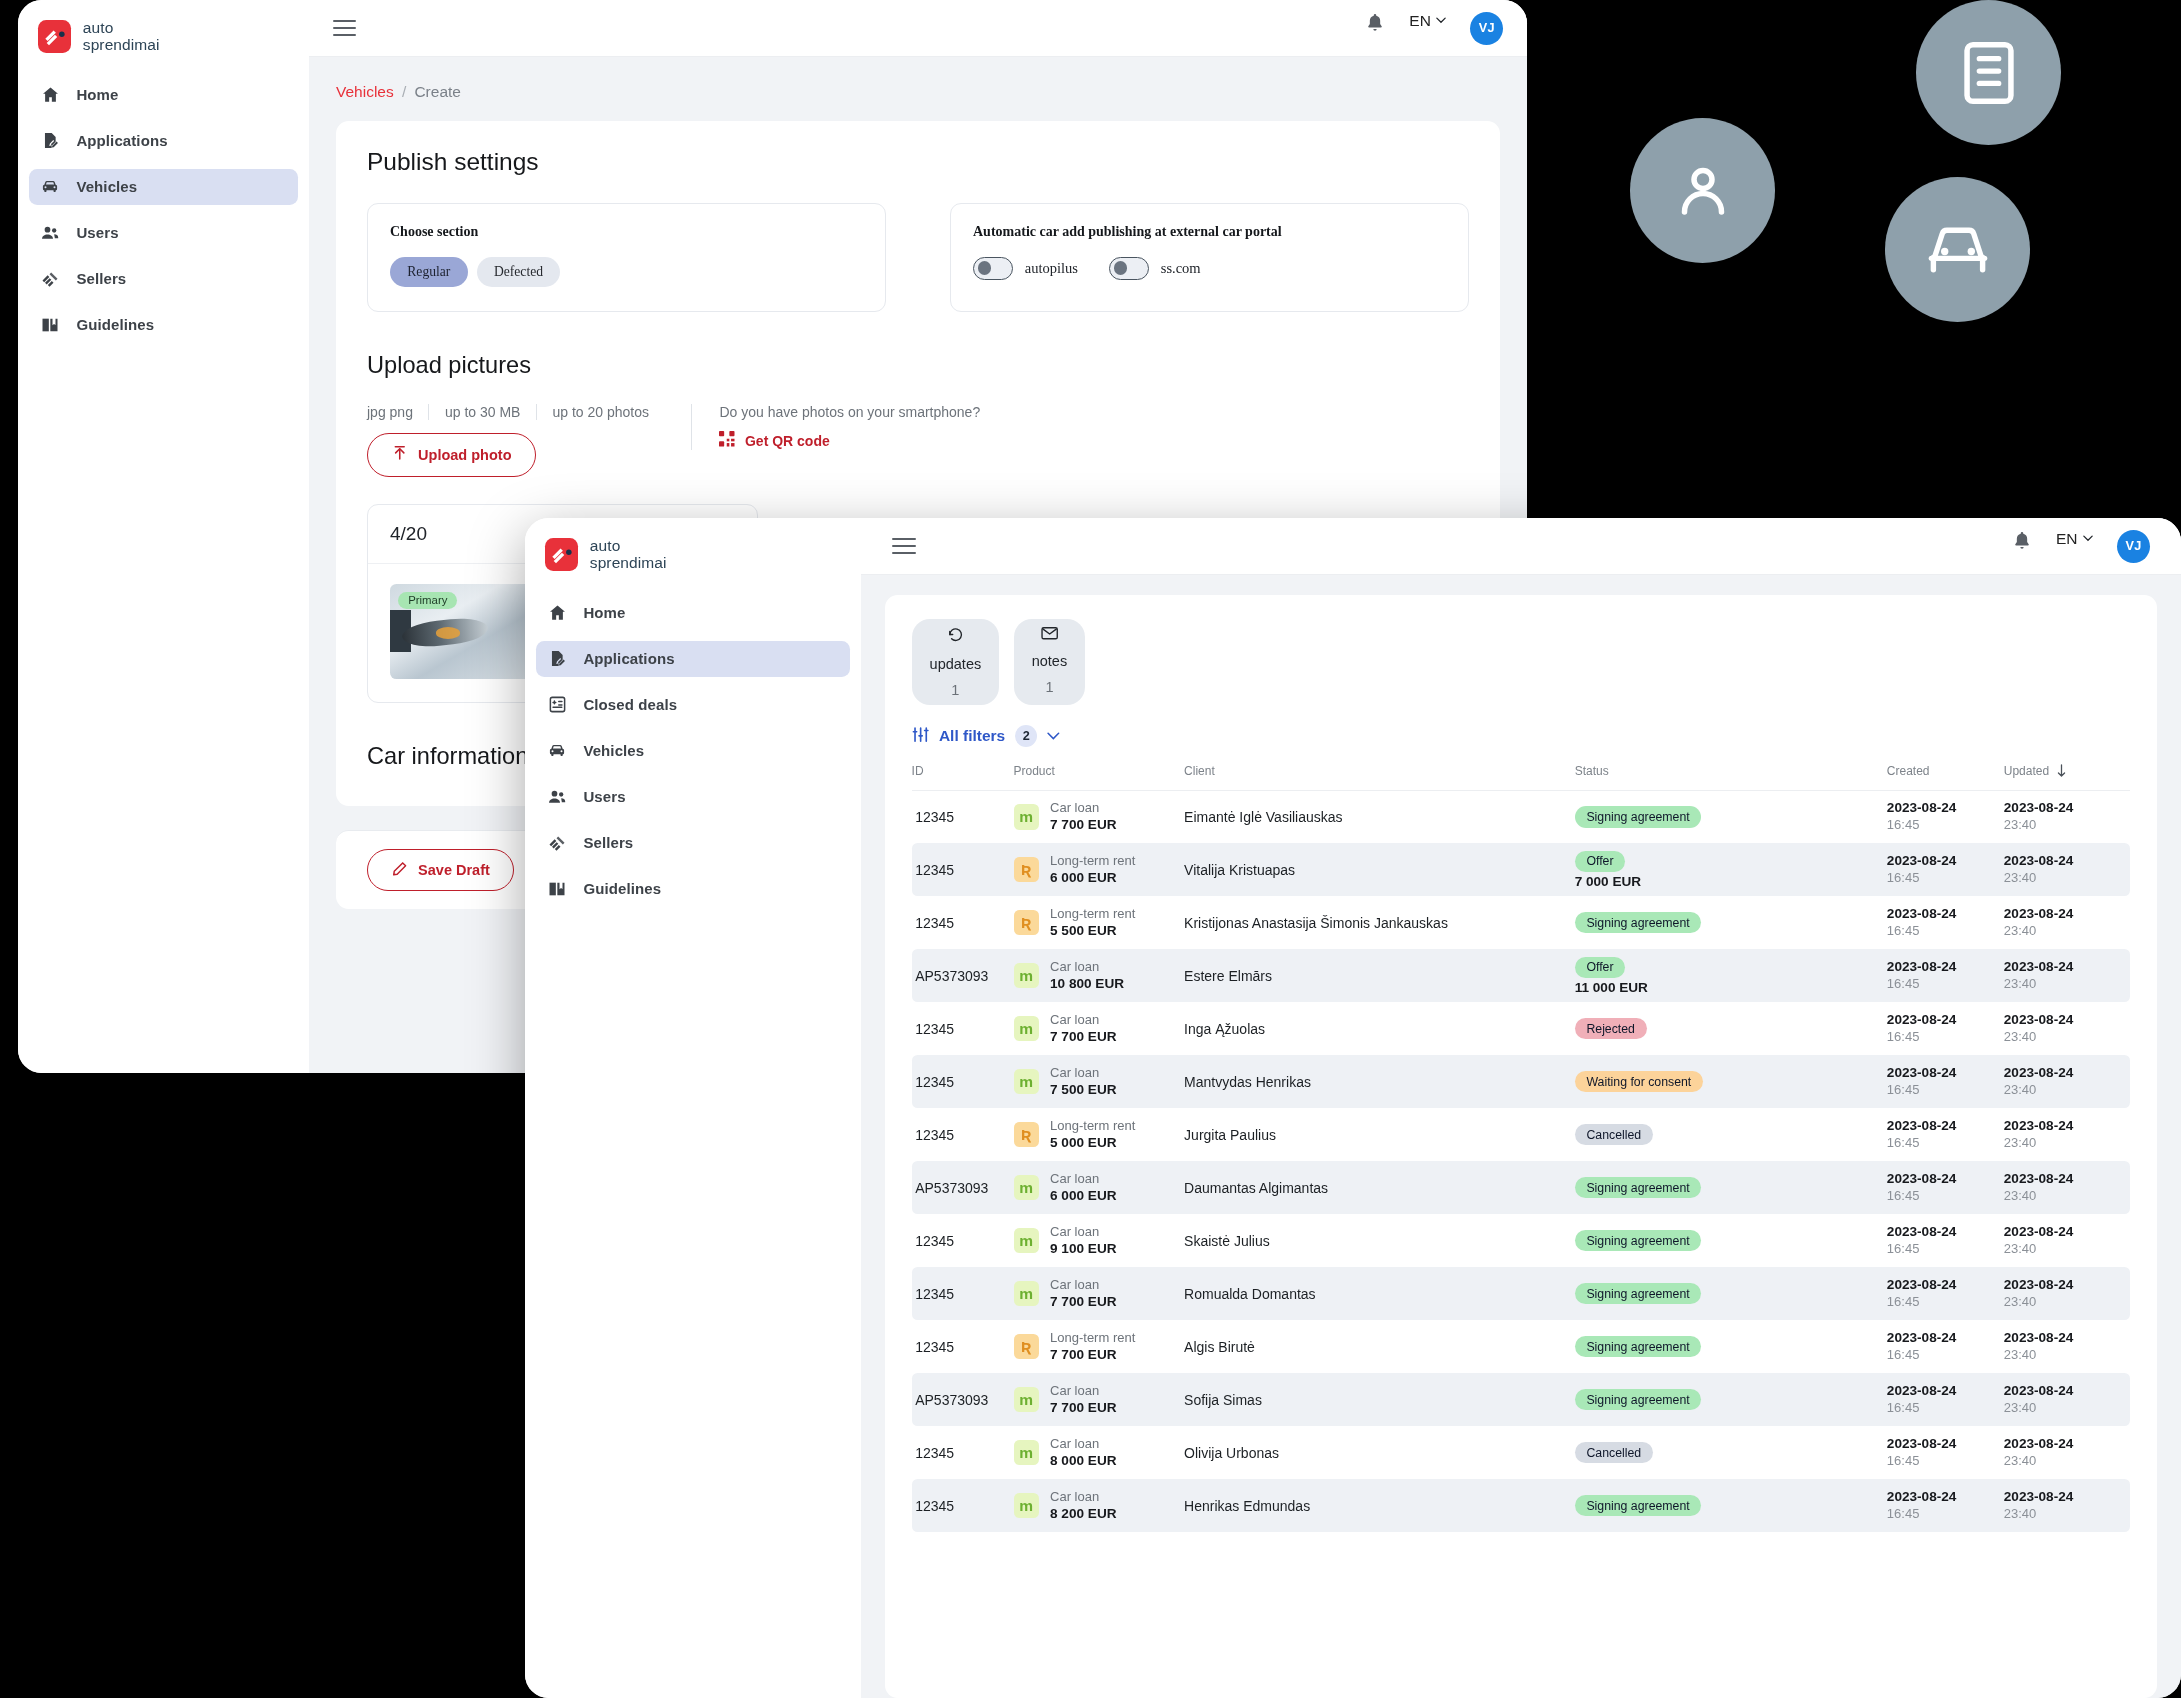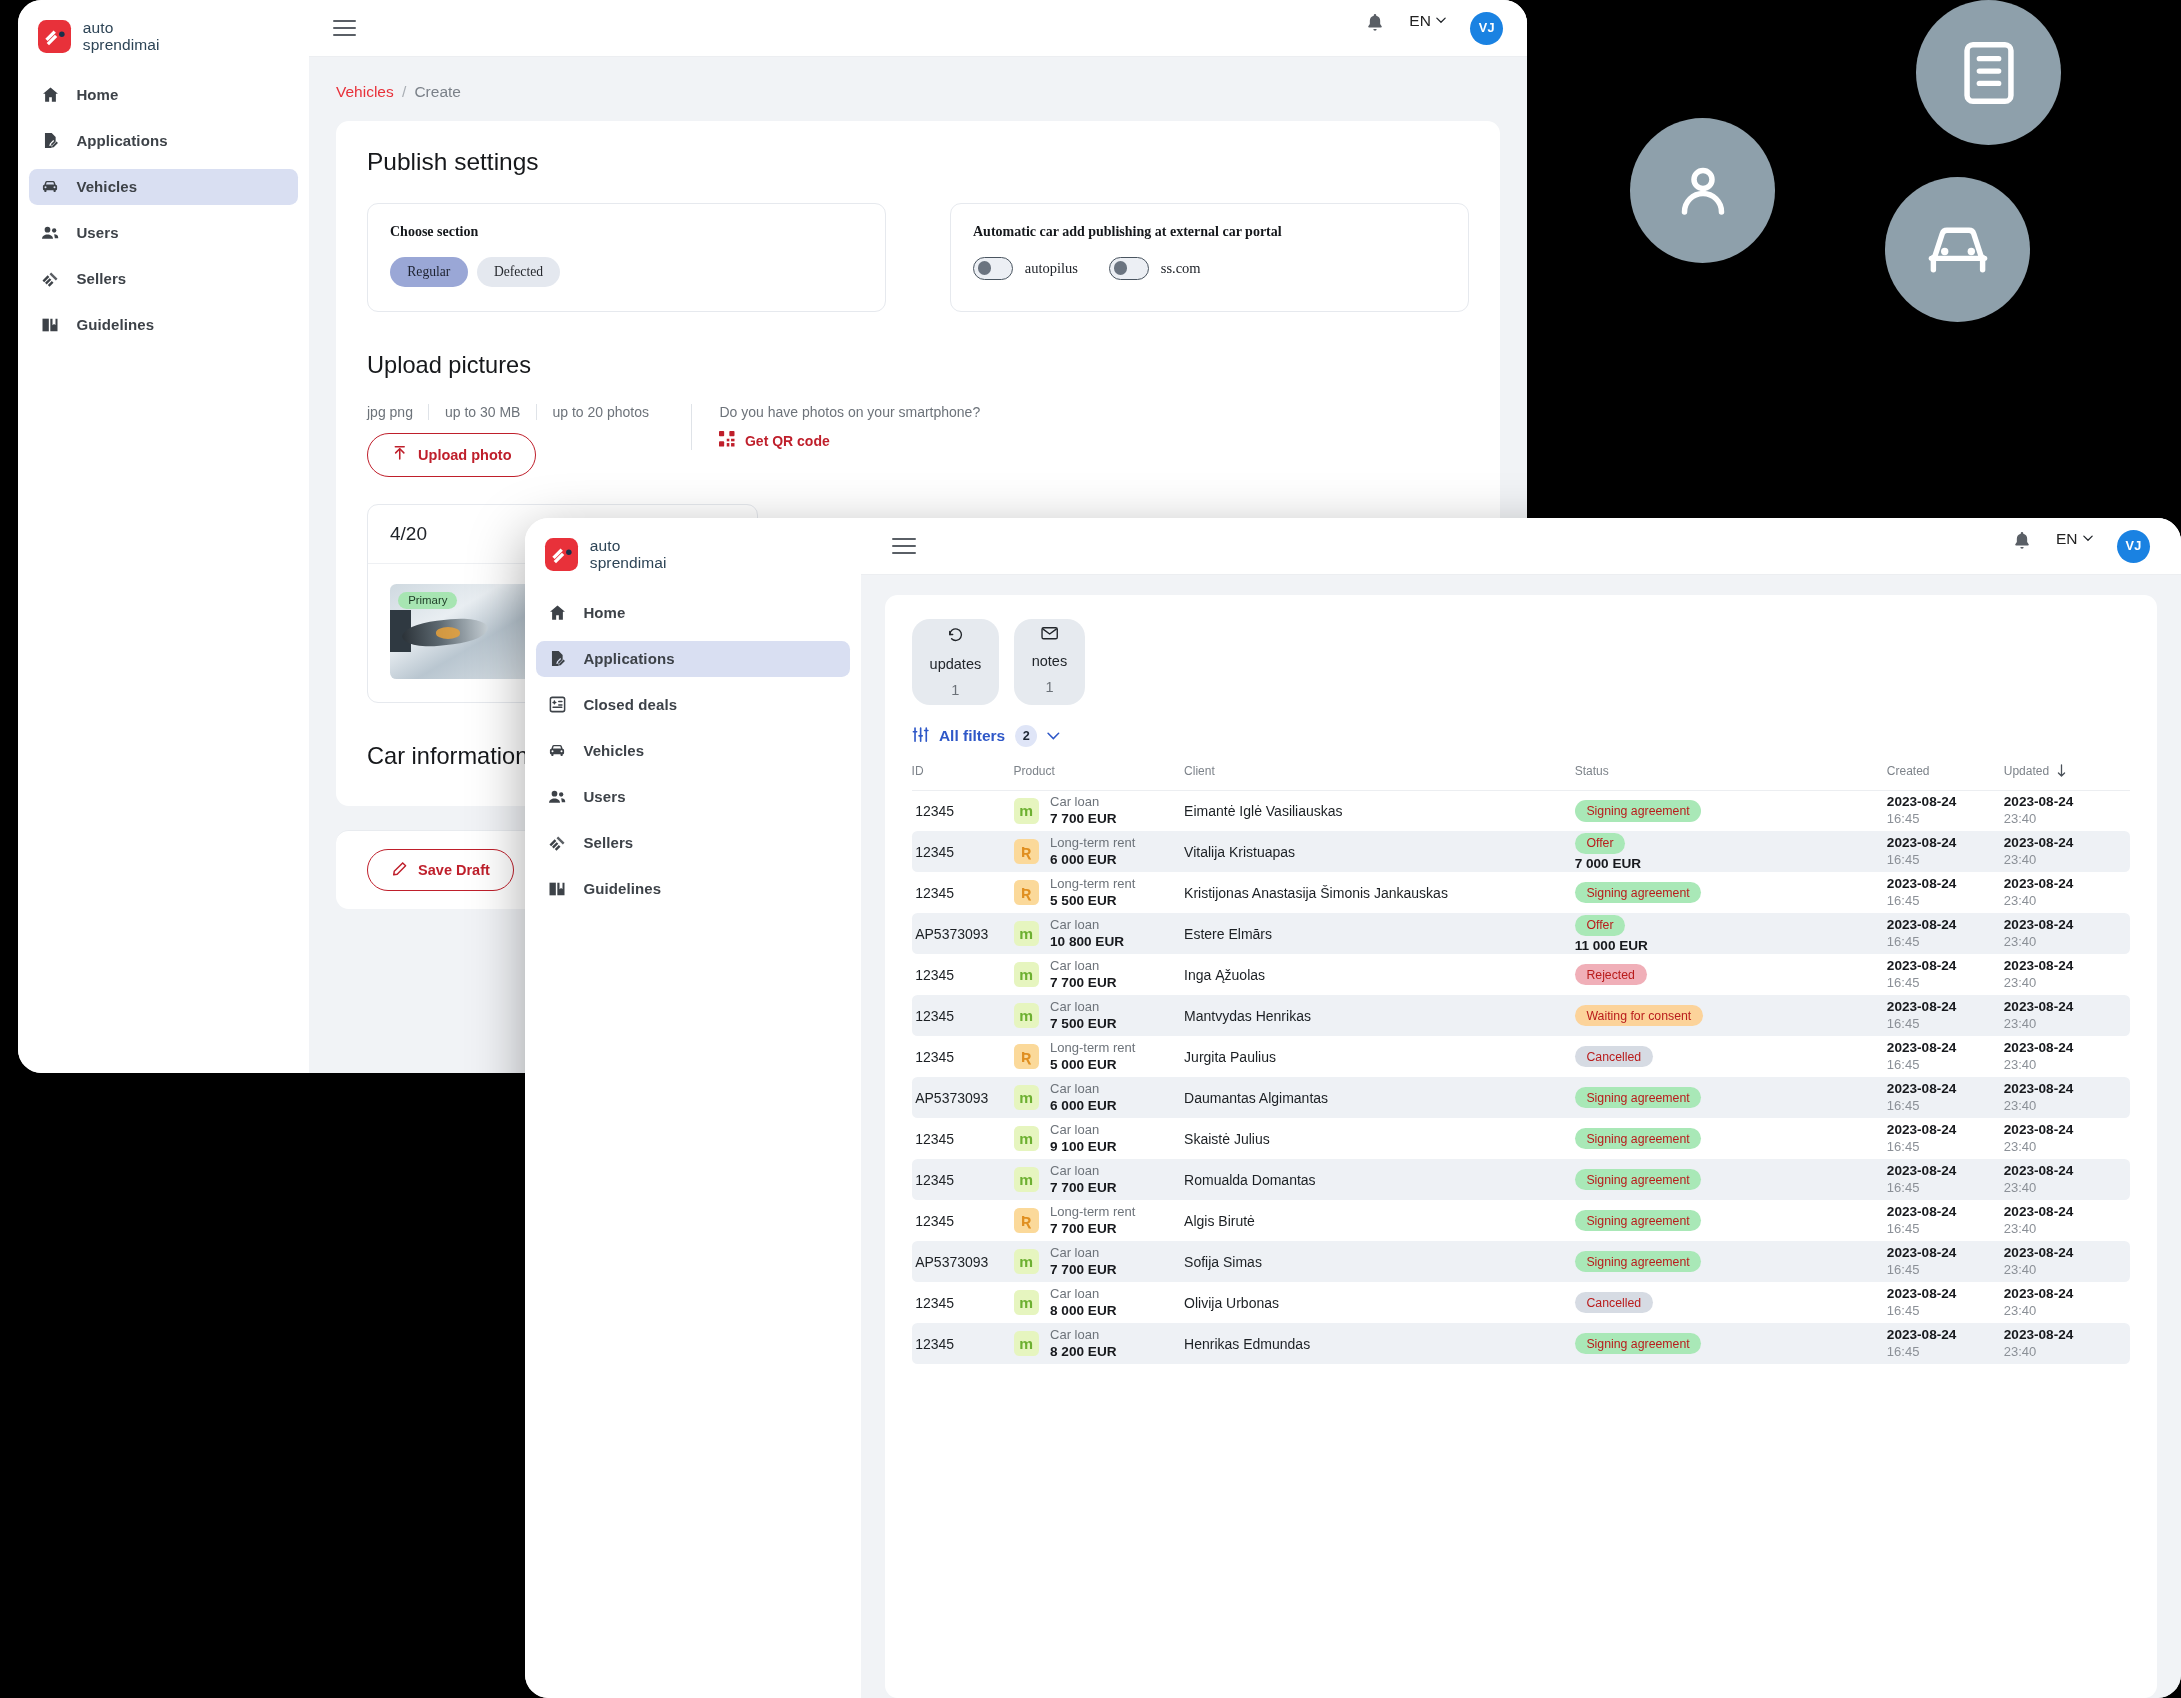--- a/index.html
+++ b/index.html
@@ -174,35 +174,35 @@
   .filters .ft { font-size: 15.5px; font-weight:700; color:#2f58c8; }
   .filters .cnt2 { background:#dfe5f7; color:#1c2533; font-size:12.7px; font-weight:700;
                    border-radius:50%; width:22px; height:22px; display:flex;align-items:center;justify-content:center;}
 
   table.apps { width:100%; border-collapse: collapse; table-layout: fixed; }
   table.apps th {
     text-align:left; font-size: 12px; font-weight:400; color:#7d838a;
     padding: 0 0 11.8px 0; border-bottom: 0.9px solid #eceef1;
   }
   table.apps td { padding: 0; vertical-align: middle; }
-  tr.row { height: 41px; }
+  tr.row { height: 53px; }
   tr.row.alt td { background: #eef1f5; }
   tr.row td:first-child { border-top-left-radius:5.5px; border-bottom-left-radius:5.5px; }
   tr.row td:last-child { border-top-right-radius:5.5px; border-bottom-right-radius:5.5px; }
   .c-id { font-size: 14px; color:#1c2024; padding-left: 3.6px !important; }
   .prodcell { display:flex; align-items:center; gap: 11px; }
   .prodicon { width: 25.5px; height:25.5px; border-radius:5.5px; display:flex;align-items:center;justify-content:center;
               font-size:15.5px; font-weight:700; flex:0 0 auto; }
   .prodicon.loan { background:#e6f5bf; color:#6db031; }
   .prodicon.rent { background:#fbd99a; color:#e08f20; }
   .prodtxt .p1 { font-size: 13px; color:#6d737a; line-height:1.25; }
   .prodtxt .p2 { font-size: 13.6px; font-weight:700; color:#17191d; line-height:1.3; }
   .c-client { font-size: 14px; color:#1c2024; }
   .stat {
-    display:inline-block; border-radius: 11px; padding: 3.6px 11.8px; font-size: 12.3px; color:#b91c1c;
+    display:inline-block; border-radius: 11px; padding: 3.6px 11.8px; font-size: 12.3px; color:#0f172a;
   }
   .stat.green { background:#a9e8b7; }
   .stat.red { background:#f0afb8; }
   .stat.amber { background:#fcd39a; }
   .stat.grey { background:#d6dbe3; }
   .stat-amount { font-size: 13.6px; font-weight: 700; color:#17191d; margin-top:1.8px; }
   .dt .d1 { font-size: 13.6px; font-weight:700; color:#17191d; line-height:1.25;}
   .dt .d2 { font-size: 13px; color:#8b9097; line-height:1.3;}
 </style>
 </head>

